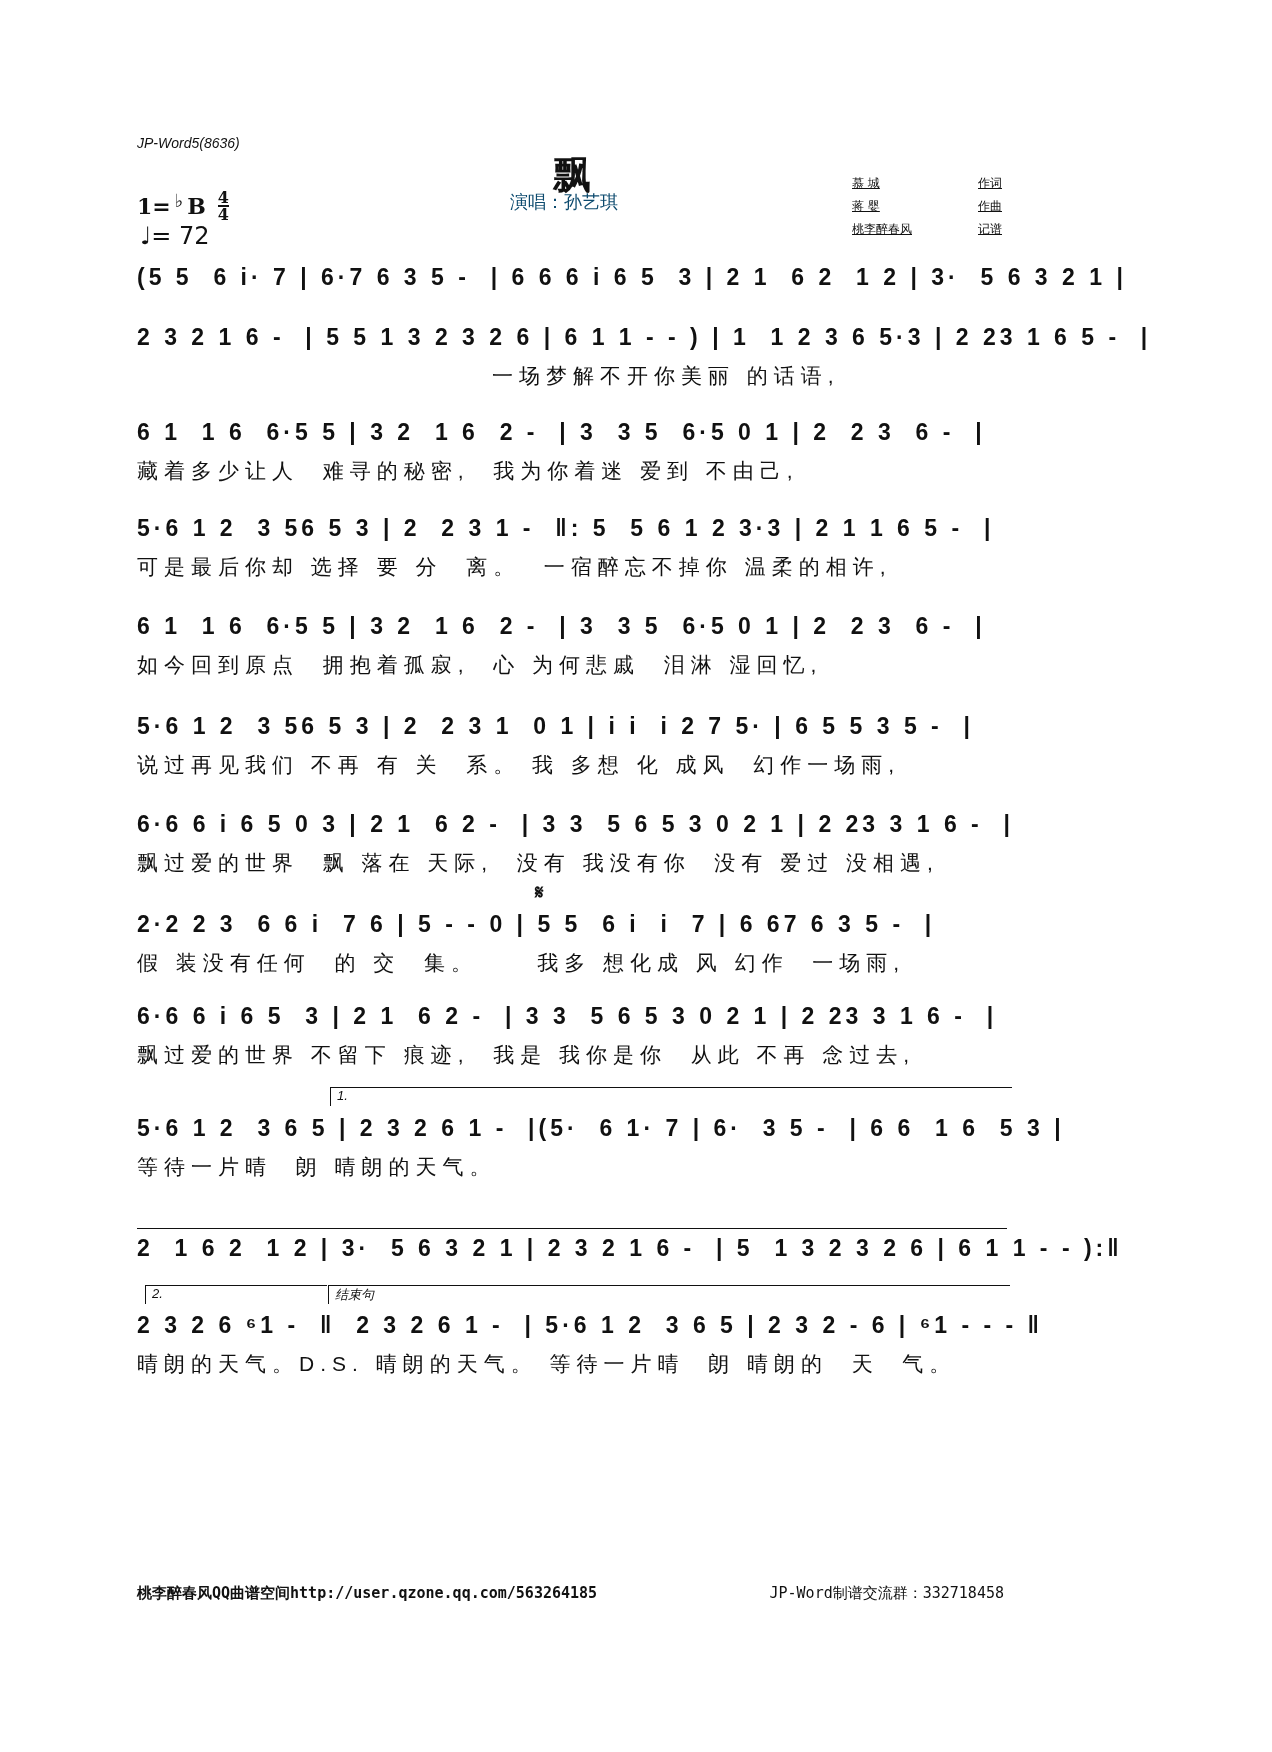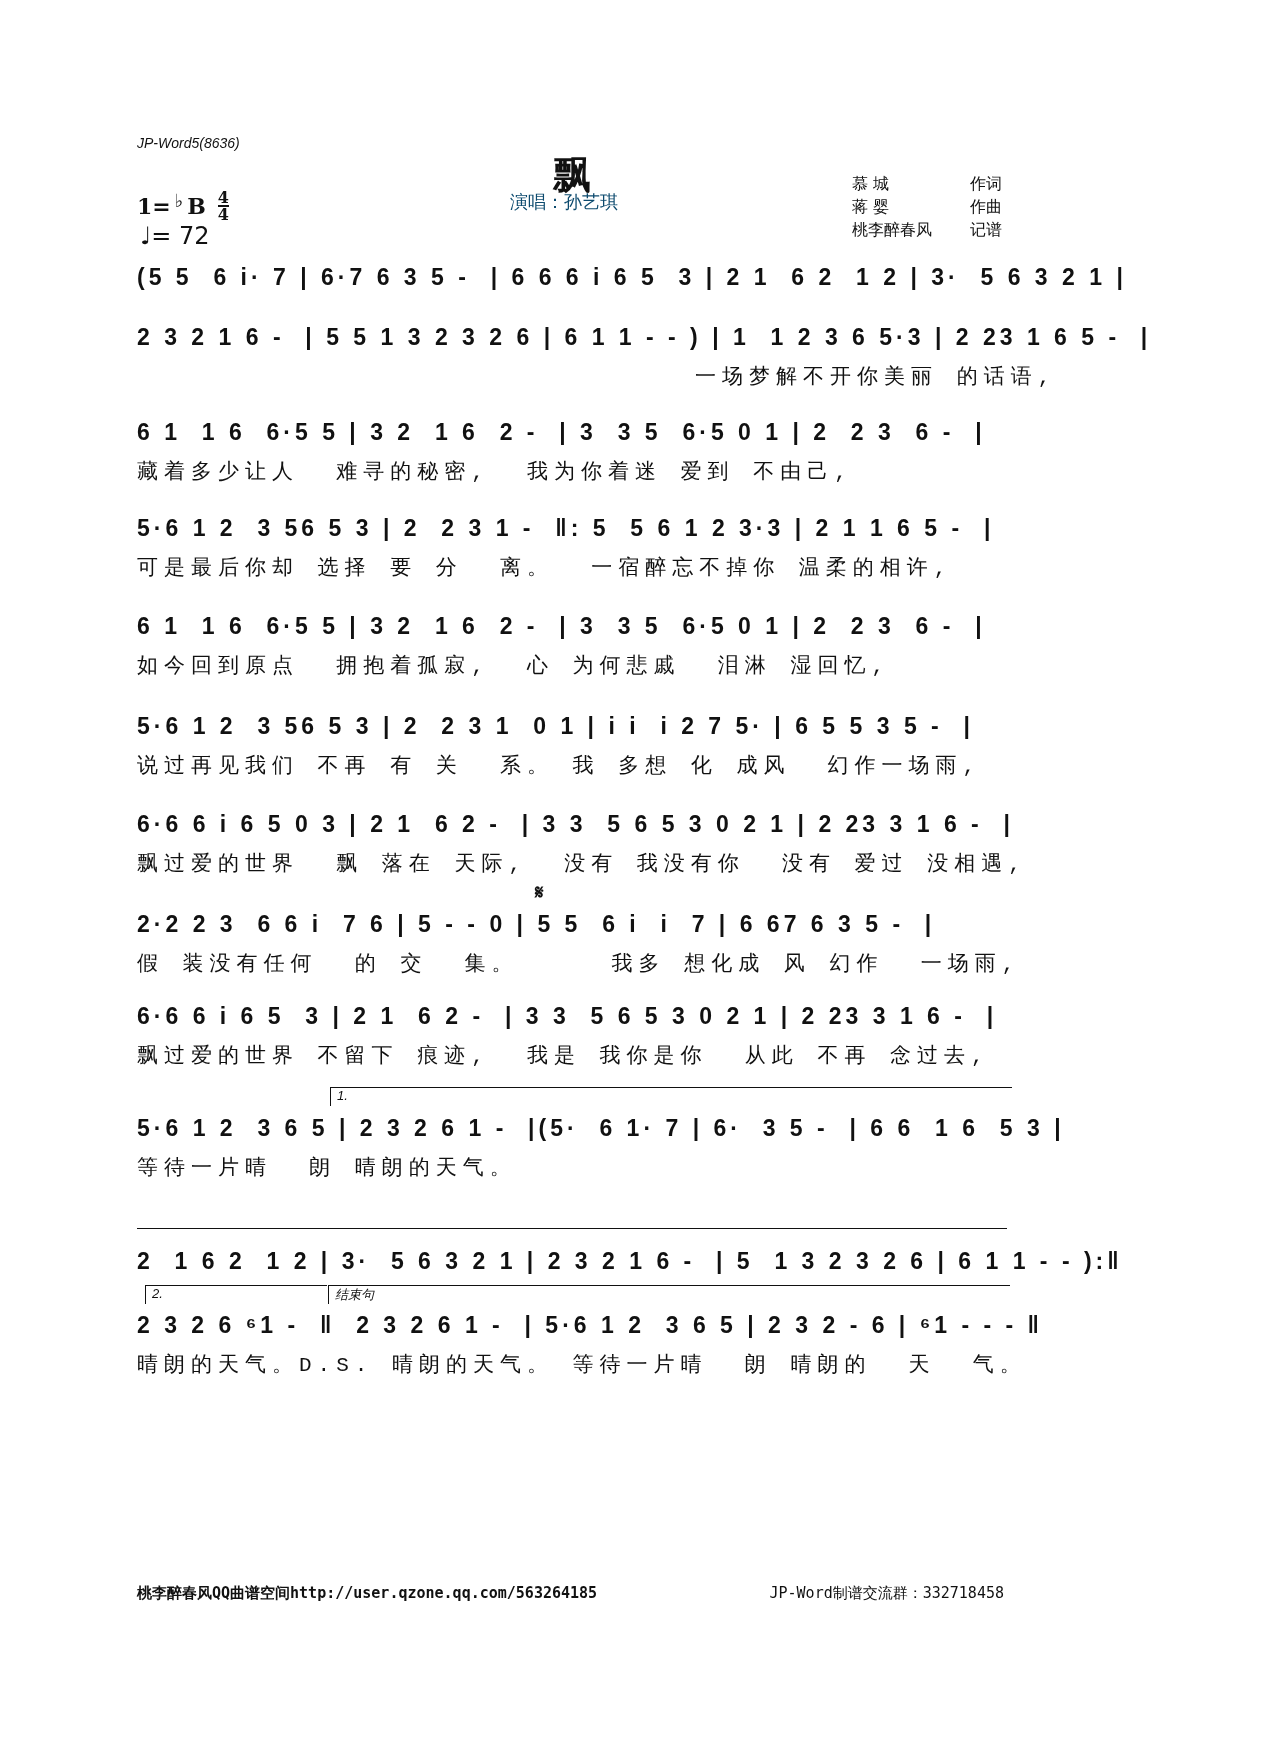--- a/index.html
+++ b/index.html
@@ -6,26 +6,26 @@
   body { width: 1272px; height: 1752px; position: relative; overflow: hidden; font-family: "DejaVu Sans", sans-serif; color: #111; }
   .abs { position: absolute; }
   .jpword { left: 137px; top: 135px; font-family: "Liberation Sans", sans-serif; font-style: italic; font-size: 14px; }
   .title { left: 0; width: 1144px; top: 150px; text-align: center; font-family: "DejaVu Serif", serif; font-weight: bold; font-size: 38px; }
   .singer { left: 510px; top: 190px; font-size: 18px; color: #0c4a6e; }
   .key { left: 137px; top: 190px; font-family: "DejaVu Serif", serif; font-weight: bold; font-size: 22px; display: flex; align-items: center; gap: 4px; }
   .key .flat { font-size: 18px; vertical-align: super; position: relative; top: -6px; }
   .frac { display: inline-flex; flex-direction: column; align-items: center; font-size: 16px; line-height: 15px; margin-left: 8px; }
   .frac span:first-child { border-bottom: 2px solid #111; }
   .tempo { left: 140px; top: 222px; font-size: 24px; }
-  .credits { left: 852px; top: 172px; font-size: 16px; line-height: 23px; }
+  .credits { left: 852px; top: 172px; font-size: 12px; line-height: 23px; text-decoration: underline; }
   .credit-row { display: flex; justify-content: space-between; width: 150px; white-space: nowrap; }
   .credit-row.wide { width: 150px; }
   .row { left: 137px; width: 870px; }
   .notes { font-family: "Liberation Sans", sans-serif; font-weight: bold; font-size: 23px; letter-spacing: 4px; white-space: pre; height: 30px; line-height: 30px; }
-  .lyrics { font-family: Liberation Mono, monospace; font-size: 21px; letter-spacing: 6px; white-space: pre; margin-top: 10px; }
+  .lyrics { font-family: Liberation Sans, sans-serif; font-size: 21px; letter-spacing: 6px; white-space: pre; margin-top: 10px; }
   .volta { position: absolute; border-top: 1.5px solid #111; border-left: 1.5px solid #111; height: 18px; font-style: italic; font-size: 13px; padding-left: 6px; font-family: "Liberation Sans", sans-serif; }
   .segno { left: 535px; top: 880px; font-size: 20px; font-weight: bold; }
   .footer { top: 1584px; font-family: "DejaVu Sans Mono", monospace; font-size: 15px; }
   .footer.left { left: 137px; font-weight: bold; }
   .footer.right { right: 268px; }
 </style>
 </head>
 <body>
 
 <div class="abs jpword">JP-Word5(8636)</div>
@@ -96,21 +96,21 @@
   <div class="lyrics">飘过爱的世界 不留下 痕迹,  我是 我你是你  从此 不再 念过去,</div>
 </div>
 
 <div class="abs volta" style="left:330px; top:1087px; width:675px;">
   <span>1.</span>
 </div>
 <div class="abs row" style="top:1113px">
   <div class="notes">5·6 1 2  3 6 5 | 2 3 2 6 1 -  |(5·  6 1· 7 | 6·  3 5 -  | 6 6  1 6  5 3 |</div>
   <div class="lyrics">等待一片晴  朗 晴朗的天气。</div>
 </div>
-<div class="abs row" style="top:1228px; border-top:1.5px solid #111; padding-top:17px;">
+<div class="abs row" style="top:1228px; border-top:1.5px solid #111; padding-top:4px;">
   <div class="notes">2  1 6 2  1 2 | 3·  5 6 3 2 1 | 2 3 2 1 6 -  | 5  1 3 2 3 2 6 | 6 1 1 - - ):‖</div>
 </div>
 
 <div class="abs volta" style="left:145px; top:1285px; width:175px;">
   <span>2.</span>
 </div>
 <div class="abs volta" style="left:328px; top:1285px; width:675px;">
   <span>结束句</span>
 </div>
 <div class="abs row" style="top:1310px">

